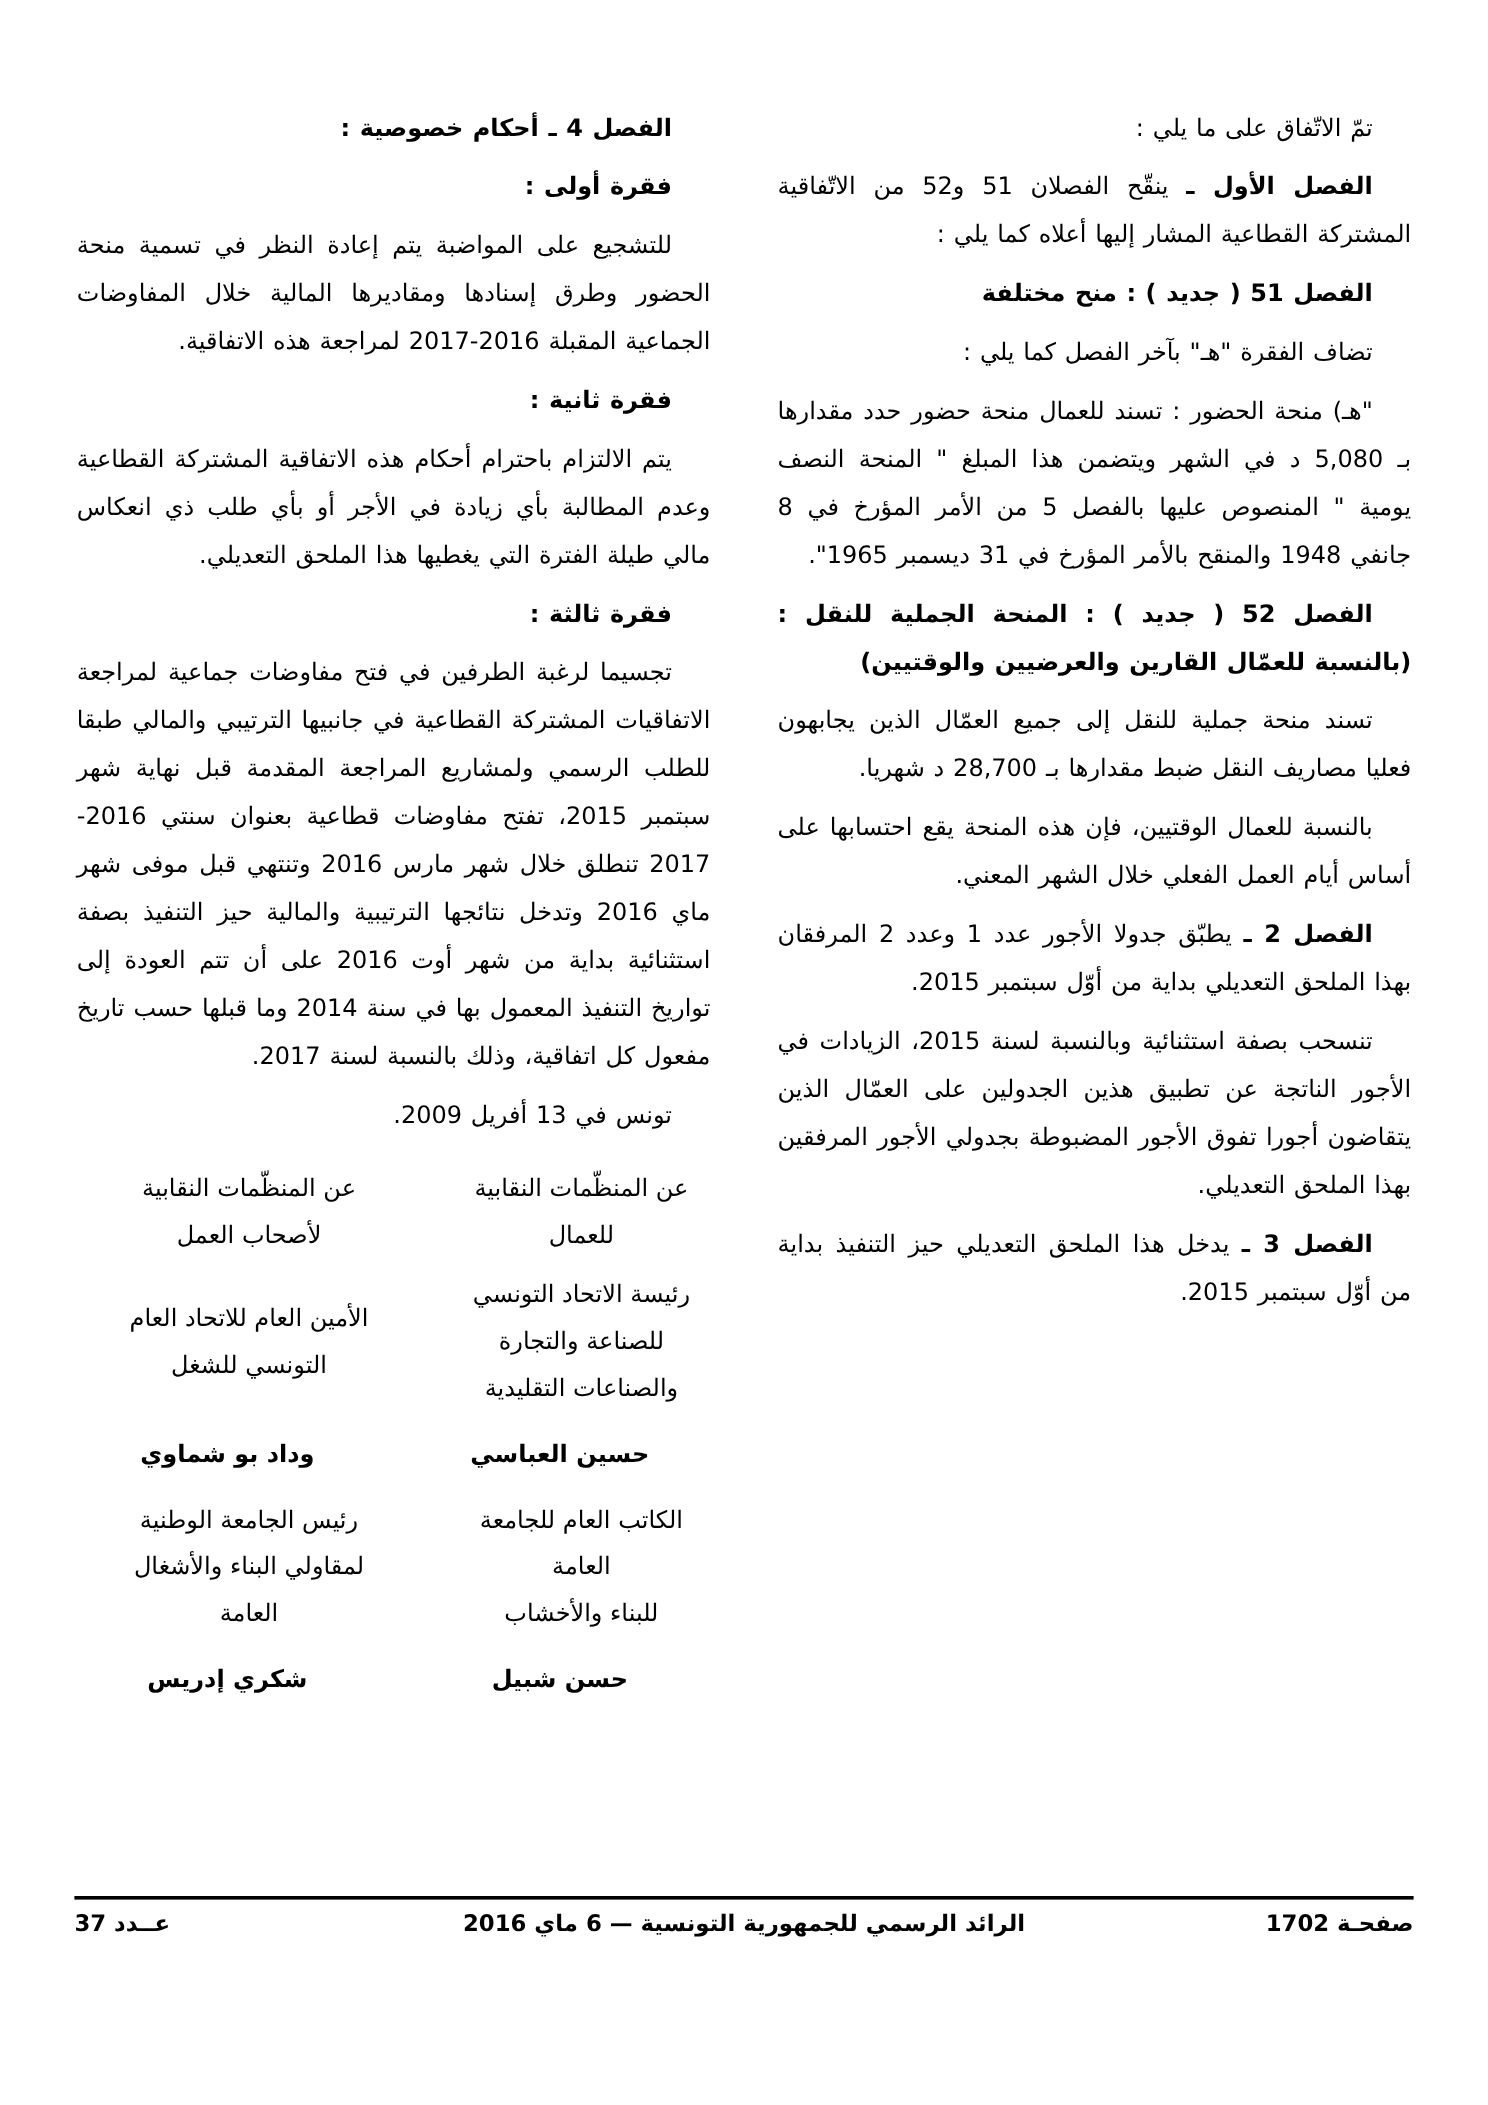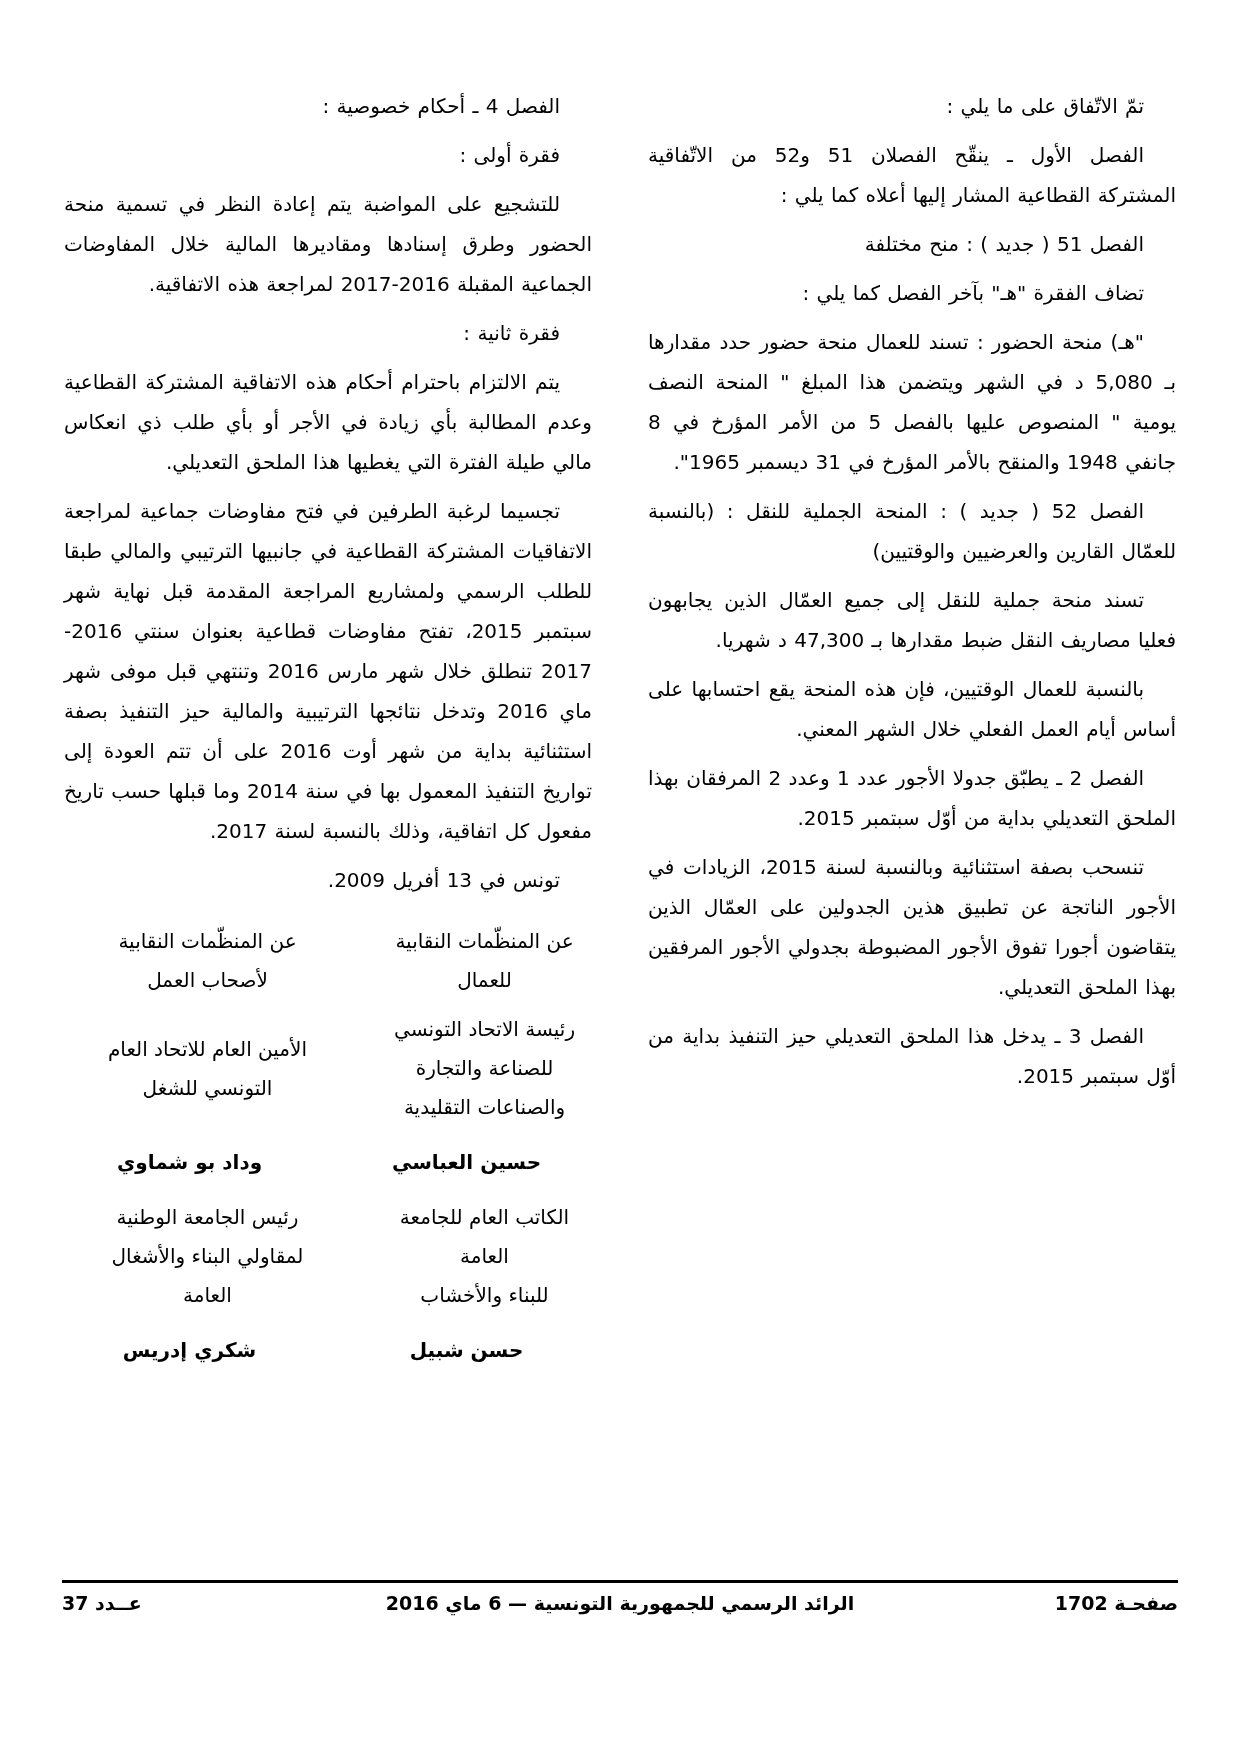--- a/index.html
+++ b/index.html
@@ -21,21 +21,21 @@
   }
   .col { flex: 1 1 0; min-width: 0; }
   .para {
     margin: 0 0 9px 0;
     font-size: 20px;
     line-height: 2.0;
     text-align: justify;
     text-indent: 32px;
     word-spacing: 1px;
   }
-  .para .lbl { font-weight: normal; }
+  .para .lbl { font-weight: bold; }
   .sig-grid {
     margin-top: 22px;
     display: grid;
     grid-template-columns: 1fr 1fr;
     column-gap: 26px;
     row-gap: 10px;
     align-items: center;
     justify-items: center;
     text-align: center;
   }
@@ -82,33 +82,34 @@
 
   <div class="content">
 
     <div class="col">
       <p class="para"><span>تمّ الاتّفاق على ما يلي :</span></p>
       <p class="para"><b class="lbl">الفصل الأول ـ</b> <span>ينقّح الفصلان 51 و52 من الاتّفاقية المشتركة القطاعية المشار إليها أعلاه كما يلي :</span></p>
       <p class="para"><b class="lbl">الفصل 51 ( جديد ) : منح مختلفة</b></p>
       <p class="para"><span>تضاف الفقرة "هـ" بآخر الفصل كما يلي :</span></p>
       <p class="para"><span>"هـ) منحة الحضور : تسند للعمال منحة حضور حدد مقدارها  بـ 5,080 د في الشهر ويتضمن هذا المبلغ " المنحة النصف يومية " المنصوص عليها بالفصل 5 من الأمر المؤرخ في 8 جانفي 1948 والمنقح بالأمر المؤرخ في 31 ديسمبر 1965".</span></p>
       <p class="para"><b class="lbl">الفصل 52 ( جديد ) : المنحة الجملية للنقل : (بالنسبة للعمّال القارين والعرضيين والوقتيين)</b></p>
-      <p class="para"><span>تسند منحة جملية للنقل إلى جميع العمّال الذين يجابهون فعليا مصاريف النقل ضبط مقدارها بـ 47,300 د شهريا.</span></p>
+      <p class="para"><span>تسند منحة جملية للنقل إلى جميع العمّال الذين يجابهون فعليا مصاريف النقل ضبط مقدارها بـ 28,700 د شهريا.</span></p>
       <p class="para"><span>بالنسبة للعمال الوقتيين، فإن هذه المنحة يقع احتسابها على أساس أيام العمل الفعلي خلال الشهر المعني.</span></p>
       <p class="para"><b class="lbl">الفصل 2 ـ</b> <span>يطبّق جدولا الأجور عدد 1 وعدد 2 المرفقان بهذا الملحق التعديلي بداية من أوّل سبتمبر 2015.</span></p>
       <p class="para"><span>تنسحب بصفة استثنائية وبالنسبة لسنة 2015، الزيادات في الأجور الناتجة عن تطبيق هذين الجدولين على العمّال الذين يتقاضون أجورا تفوق الأجور المضبوطة بجدولي الأجور المرفقين بهذا الملحق التعديلي.</span></p>
       <p class="para"><b class="lbl">الفصل 3 ـ</b> <span>يدخل هذا الملحق التعديلي حيز التنفيذ بداية من أوّل سبتمبر 2015.</span></p>
     </div>
 
     <div class="col">
       <p class="para"><b class="lbl">الفصل 4 ـ أحكام خصوصية :</b></p>
       <p class="para"><b class="lbl">فقرة أولى :</b></p>
       <p class="para"><span>للتشجيع على المواضبة يتم إعادة النظر في تسمية منحة الحضور وطرق إسنادها ومقاديرها المالية خلال المفاوضات الجماعية المقبلة 2016-2017 لمراجعة هذه الاتفاقية.</span></p>
       <p class="para"><b class="lbl">فقرة ثانية :</b></p>
       <p class="para"><span>يتم الالتزام باحترام أحكام هذه الاتفاقية المشتركة القطاعية وعدم المطالبة بأي زيادة في الأجر أو بأي طلب ذي انعكاس مالي طيلة الفترة التي يغطيها هذا الملحق التعديلي.</span></p>
+      <p class="para"><b class="lbl">فقرة ثالثة :</b></p>
       <p class="para"><span>تجسيما لرغبة الطرفين في فتح مفاوضات جماعية لمراجعة الاتفاقيات المشتركة القطاعية في جانبيها الترتيبي والمالي طبقا للطلب الرسمي ولمشاريع المراجعة المقدمة قبل نهاية شهر سبتمبر 2015، تفتح مفاوضات قطاعية بعنوان سنتي 2016-2017 تنطلق خلال شهر مارس 2016 وتنتهي قبل موفى شهر ماي 2016 وتدخل نتائجها الترتيبية والمالية حيز التنفيذ بصفة استثنائية بداية من شهر أوت 2016 على أن تتم العودة إلى تواريخ التنفيذ المعمول بها في سنة 2014 وما قبلها حسب تاريخ مفعول كل اتفاقية، وذلك بالنسبة لسنة 2017.</span></p>
       <p class="para"><span>تونس في 13 أفريل 2009.</span></p>
 
       <div class="sig-grid">
         <div class="sig-cell">عن المنظّمات النقابية
 للعمال</div>
         <div class="sig-cell">عن المنظّمات النقابية
 لأصحاب العمل</div>
 
         <div class="sig-cell">رئيسة الاتحاد التونسي

